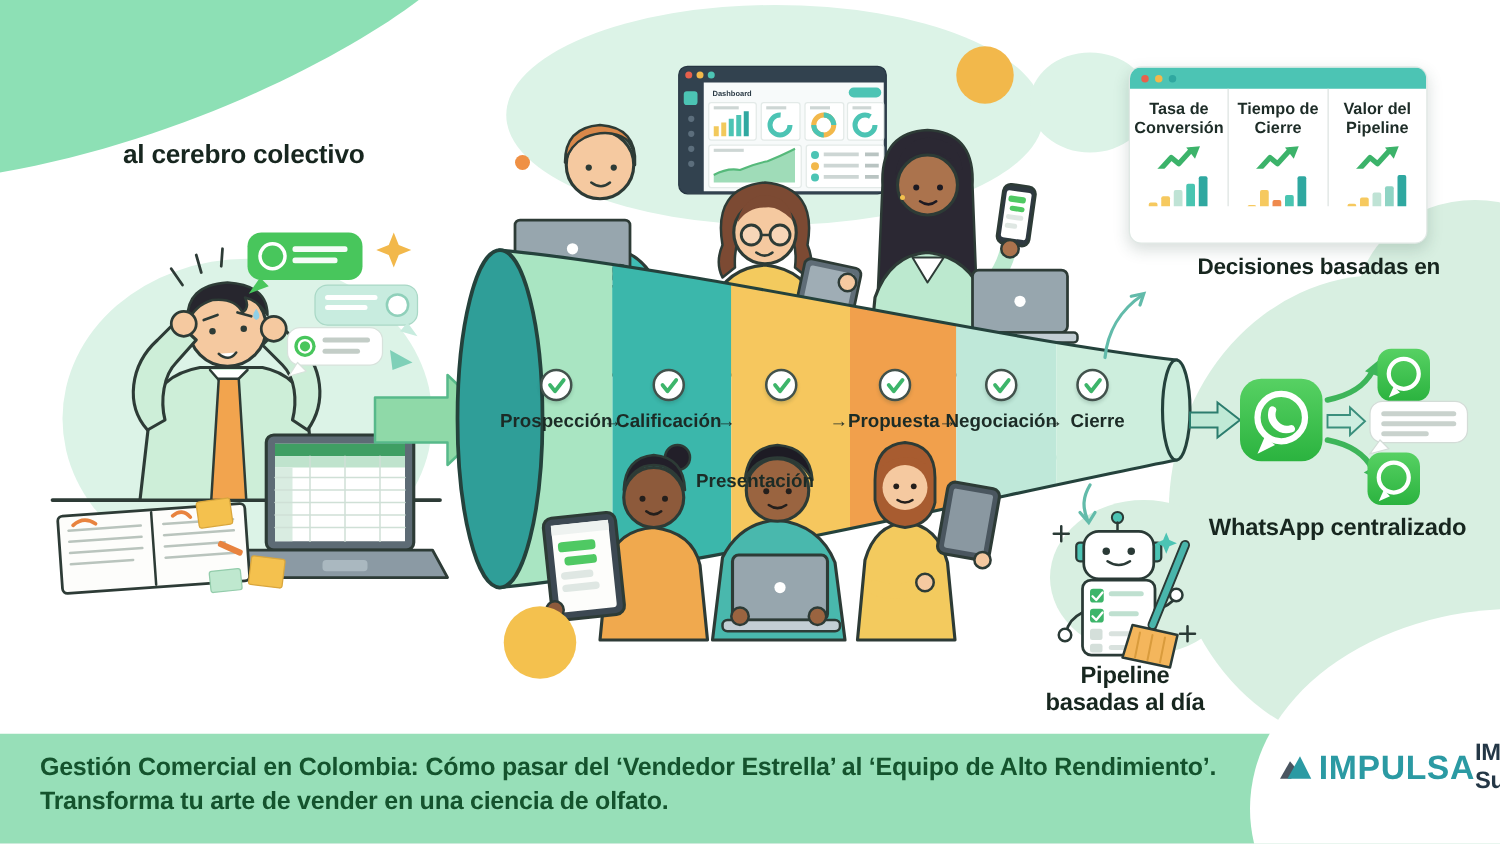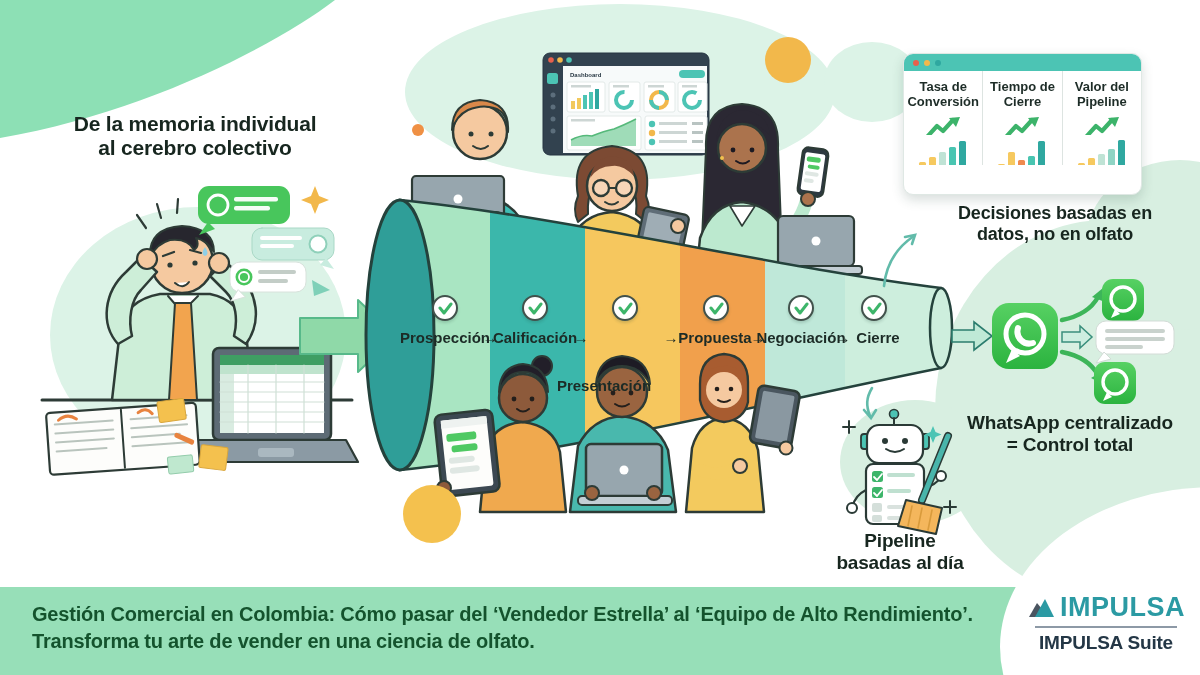--- a/index.html
+++ b/index.html
@@ -18,21 +18,21 @@
   .mc-header{height:17px;background:#4cc4b4;display:flex;align-items:center;padding-left:9px;gap:5px;}
   .mc-dot{width:6px;height:6px;border-radius:50%;}
   .mc-body{display:flex;height:94px;}
   .mc-col{flex:1;display:flex;flex-direction:column;align-items:center;padding-top:9px;}
   .mc-col + .mc-col{border-left:1px solid #dde4e1;}
   .mc-label{font-size:13px;font-weight:800;color:#1d2c27;text-align:center;line-height:1.15;}
   
   .footer-bar{position:absolute;left:0;top:587px;width:1200px;height:88px;background:#97dfb8;}
   .white-blob{position:absolute;left:1000px;top:487px;width:430px;height:320px;border-radius:50%;background:#ffffff;}
   .tagline{position:absolute;left:32px;top:601px;width:960px;font-size:20px;font-weight:800;color:#14532d;line-height:27px;letter-spacing:-0.2px;}
-  .logo-wrap{position:absolute;left:1022px;top:592px;width:168px;display:flex;flex-direction:column;align-items:center;}
+  .logo-wrap{position:absolute;left:1022px;top:592px;width:168px;display:flex;flex-direction:row;align-items:center;}
   .logo-row{display:flex;align-items:center;gap:3px;}
   .logo-text{font-size:27px;font-weight:800;color:#2b9aa3;letter-spacing:0.5px;}
   .logo-div{width:142px;height:2px;background:#8d99a6;margin:3px 0 4px 0;}
   .logo-suite{font-size:19px;font-weight:800;color:#243746;letter-spacing:-0.2px;}
 </style>
 </head>
 <body>
 
 <div class="canvas">
 
@@ -400,21 +400,20 @@
       </g>
       <path d="M849,421 V433 M843,427 H855" stroke="#2a3a36" stroke-width="2"></path>
       <path d="M933,426 l2.5,6 6,2.5 -6,2.5 -2.5,6 -2.5,-6 -6,-2.5 6,-2.5 Z" fill="#4cc4b4"></path>
       <path d="M950,501 V513 M944,507 H956" stroke="#2a3a36" stroke-width="2"></path>
     </g>
 
     <path d="M1124,536 l4,4 7,-9" stroke="#9fb0a8" stroke-width="2" fill="none"></path>
   </svg>
 
   <div class="cap" style="left:55px;top:112px;width:280px;font-size:21px;line-height:24px;">
-    <div>De la memoria individual</div>
     <div>al cerebro colectivo</div>
   </div>
 
   <div class="check" style="left:432px;top:295px;">
       <svg width="16" height="16">
         <path d="M3,8 l4,5 7,-9" stroke="#3db56a" stroke-width="3" fill="none" stroke-linecap="round" stroke-linejoin="round"></path>
       </svg>
     </div>
   <div class="check" style="left:522px;top:295px;">
       <svg width="16" height="16">
@@ -510,26 +509,24 @@
           <rect x="24" y="16" width="7" height="20" rx="1.5" fill="#bfe3d5"></rect>
           <rect x="34" y="11" width="7" height="25" rx="1.5" fill="#8fd4c4"></rect>
           <rect x="44" y="2" width="7" height="34" rx="1.5" fill="#2fa8a0"></rect>
         </svg>
       </div>
     </div>
   </div>
 
   <div class="cap" style="left:920px;top:203px;width:270px;font-size:18px;">
     <div>Decisiones basadas en</div>
-    <div>datos, no en olfato</div>
   </div>
 
   <div class="cap" style="left:948px;top:412px;width:244px;font-size:19px;">
     <div>WhatsApp centralizado</div>
-    <div>= Control total</div>
   </div>
 
   <div class="cap" style="left:810px;top:530px;width:180px;font-size:19px;">
     <div>Pipeline</div>
     <div>basadas al día</div>
   </div>
 
 
   <div class="footer-bar"></div>
   <div class="white-blob"></div>

